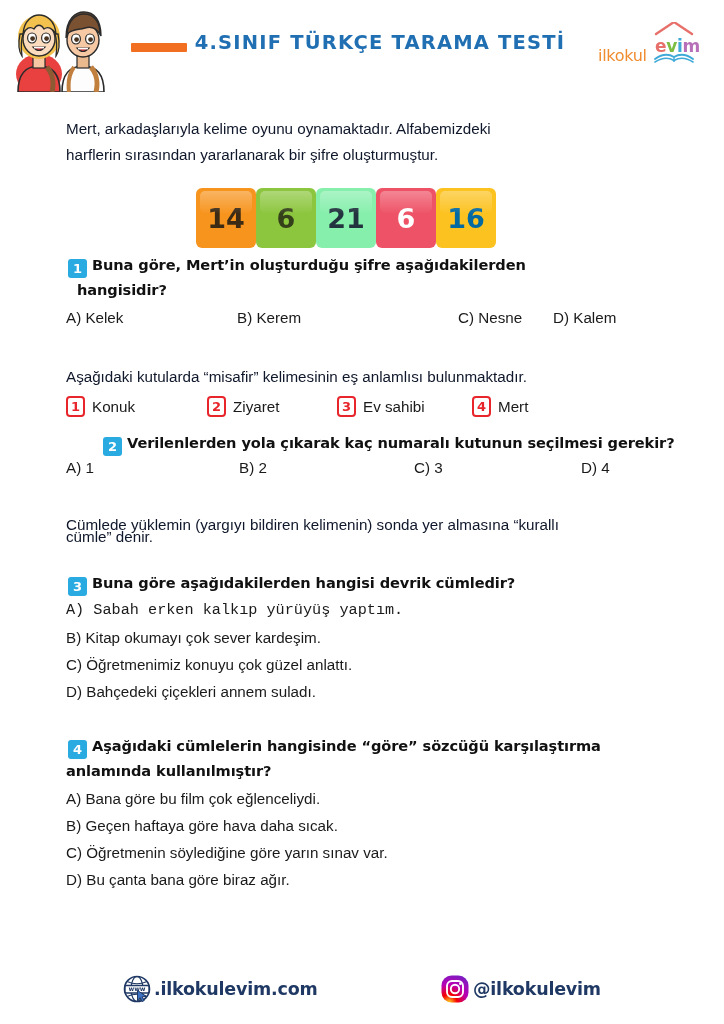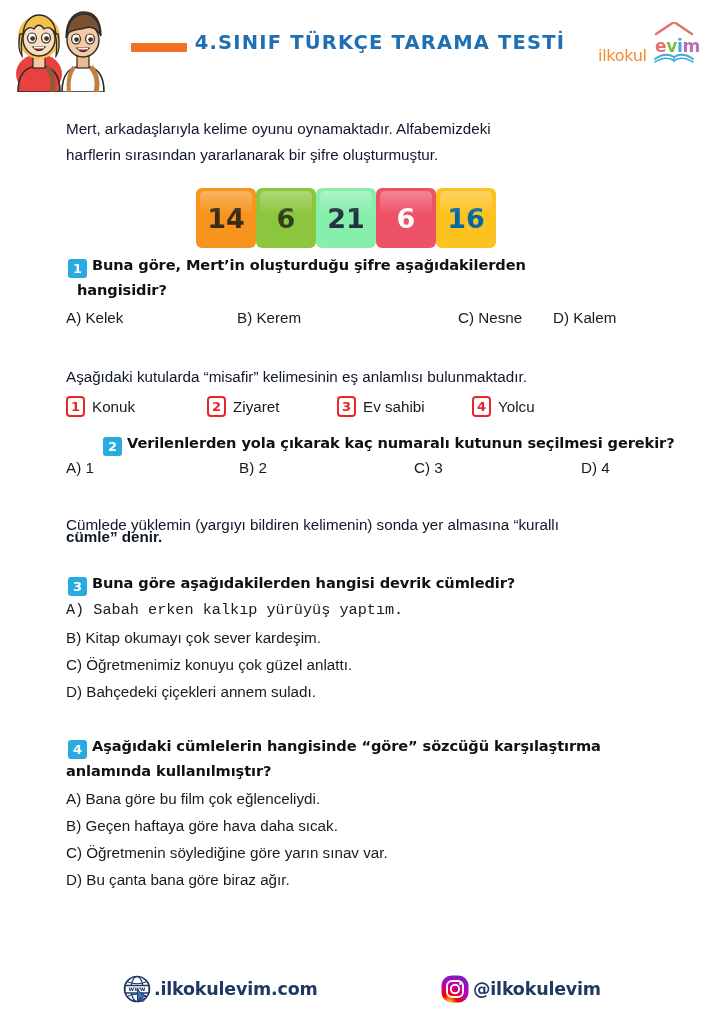--- a/index.html
+++ b/index.html
@@ -293,34 +293,34 @@
       <div class="redcell" style="width:130px;">
         <div class="redbox">2</div>
         <div class="redlabel">Ziyaret</div>
       </div>
       <div class="redcell" style="width:135px;">
         <div class="redbox">3</div>
         <div class="redlabel">Ev sahibi</div>
       </div>
       <div class="redcell">
         <div class="redbox">4</div>
-        <div class="redlabel">Yolcu</div>
+        <div class="redlabel">Mert</div>
       </div>
     </div>
 
     <div class="qhead" style="left:68px; top:430px; width:620px;padding-left:35px;">
       <span class="qbadge">2</span><span>Verilenlerden yola çıkarak kaç numaralı kutunun seçilmesi gerekir?</span>
     </div>
     <div class="opt" style="left:66px;  top:455px;">A) 1</div>
     <div class="opt" style="left:239px; top:455px;">B) 2</div>
     <div class="opt" style="left:414px; top:455px;">C) 3</div>
     <div class="opt" style="left:581px; top:455px;">D) 4</div>
 
     <div class="para" style="left:66px; top:512px;">Cümlede yüklemin (yargıyı bildiren kelimenin) sonda yer almasına “kurallı</div>
-    <div class="para" style="left:66px; top:524px;font-weight:bold;">cümle” denir.</div>
+    <div class="para" style="left:66px; top:524px;">cümle” denir.</div>
 
     <div class="qhead" style="left:68px; top:570px; width:620px;">
       <span class="qbadge">3</span><span>Buna göre aşağıdakilerden hangisi devrik cümledir?</span>
     </div>
     <div class="opt" style="left:66px; top:598px;font-family:Liberation Mono, monospace;">A) Sabah erken kalkıp yürüyüş yaptım.</div>
     <div class="opt" style="left:66px; top:625px;">B) Kitap okumayı çok sever kardeşim.</div>
     <div class="opt" style="left:66px; top:652px;">C) Öğretmenimiz konuyu çok güzel anlattı.</div>
     <div class="opt" style="left:66px; top:679px;">D) Bahçedeki çiçekleri annem suladı.</div>
 
     <div class="qhead" style="left:68px; top:733px; width:620px;">

